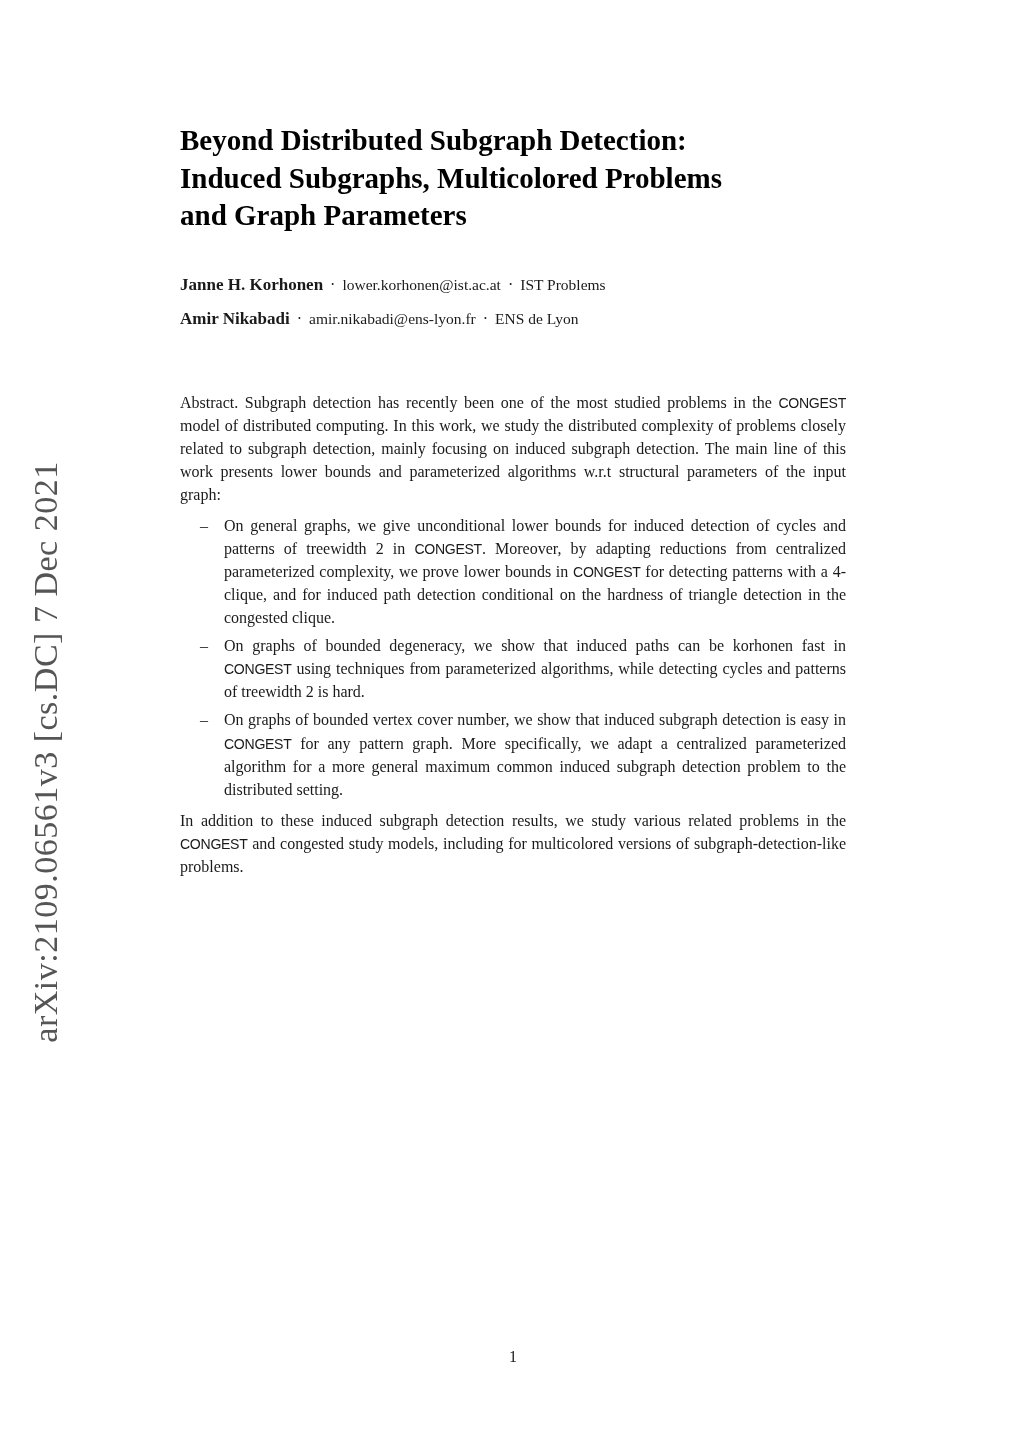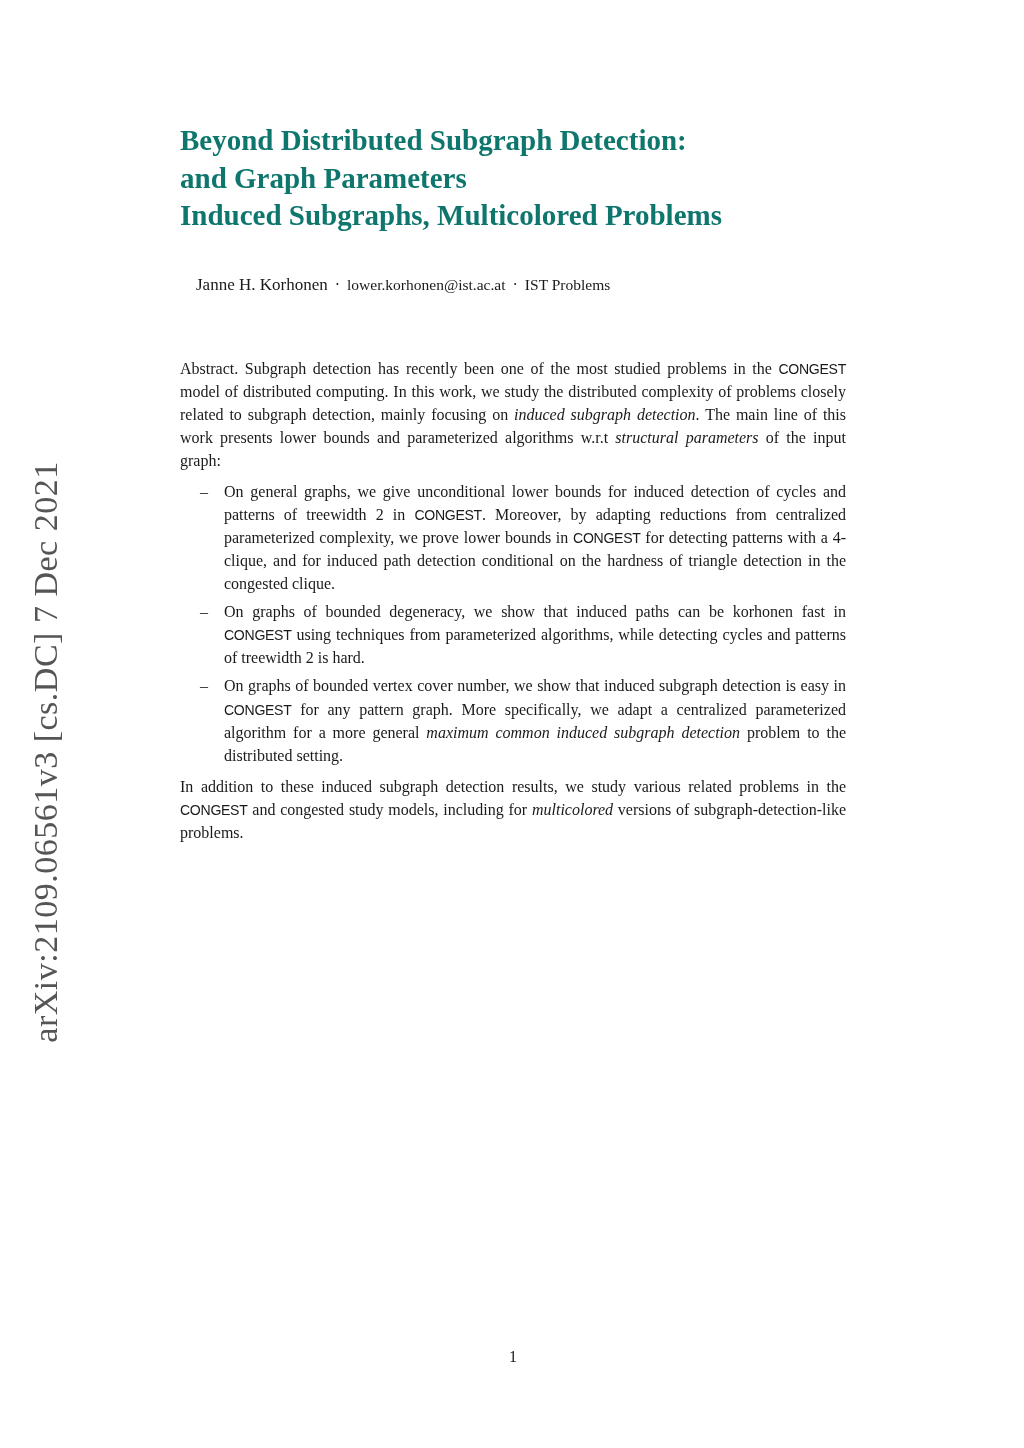--- a/index.html
+++ b/index.html
@@ -32,33 +32,32 @@
   .content {
     position: absolute;
     left: 180px;
     top: 122px;
     width: 666px;
   }
   .title {
     font-size: 29px;
     font-weight: bold;
     line-height: 1.3;
-    color: #0f766e;
+    color: #000000;
   }
   .byline {
     margin-top: 40px;
     font-size: 16px;
   }
   .author-row {
     margin-bottom: 14px;
   }
   .author-name {
-    font-weight: normal;
+    font-weight: bold;
     font-size: 17px;
-    margin-left: 16px;
   }
   .author-sep {
     padding: 0 7px;
     color: #1a1a1a;
   }
   .author-email, .author-affil {
     font-size: 15.5px;
   }
   .abstract {
     margin-top: 62px;
@@ -79,21 +78,21 @@
   .bullet-marker {
     flex: 0 0 24px;
     padding-left: 20px;
     box-sizing: content-box;
   }
   .bullet-text {
     flex: 1;
     text-align: justify;
   }
   .run-b { font-weight: normal; }
-  .run-i { font-style: italic; }
+  .run-i { }
   .run-sf {
     font-family: Liberation Sans, sans-serif;
     font-size: 0.88em;
     letter-spacing: -0.3px;
   }
   .page-number {
     position: absolute;
     left: 180px;
     width: 666px;
     top: 1348px;
@@ -105,27 +104,30 @@
 <body>
 
 <div class="page">
 
   <div class="watermark">arXiv:2109.06561v3 [cs.DC] 7 Dec 2021</div>
 
   <div class="content">
 
     <div class="title">
       <div>Beyond Distributed Subgraph Detection:</div>
+      <div>Induced Subgraphs, Multicolored Problems</div>
       <div>and Graph Parameters</div>
-      <div>Induced Subgraphs, Multicolored Problems</div>
     </div>
 
     <div class="byline">
       <div class="author-row">
         <span class="author-name">Janne H. Korhonen</span><span class="author-sep">·</span><span class="author-email">lower.korhonen@ist.ac.at</span><span class="author-sep">·</span><span class="author-affil">IST Problems</span>
+      </div>
+      <div class="author-row">
+        <span class="author-name">Amir Nikabadi</span><span class="author-sep">·</span><span class="author-email">amir.nikabadi@ens-lyon.fr</span><span class="author-sep">·</span><span class="author-affil">ENS de Lyon</span>
       </div>
     </div>
 
     <div class="abstract">
 
       <p class="para"><span class="run-b">Abstract.</span><span> Subgraph detection has recently been one of the most studied problems in the </span><span class="run-sf">CONGEST</span><span> model of distributed computing. In this work, we study the distributed complexity of problems closely related to subgraph detection, mainly focusing on </span><span class="run-i">induced subgraph detection</span><span>. The main line of this work presents lower bounds and parameterized algorithms w.r.t </span><span class="run-i">structural parameters</span><span> of the input graph:</span></p>
 
       <div class="bullets">
 
         <div class="bullet">

